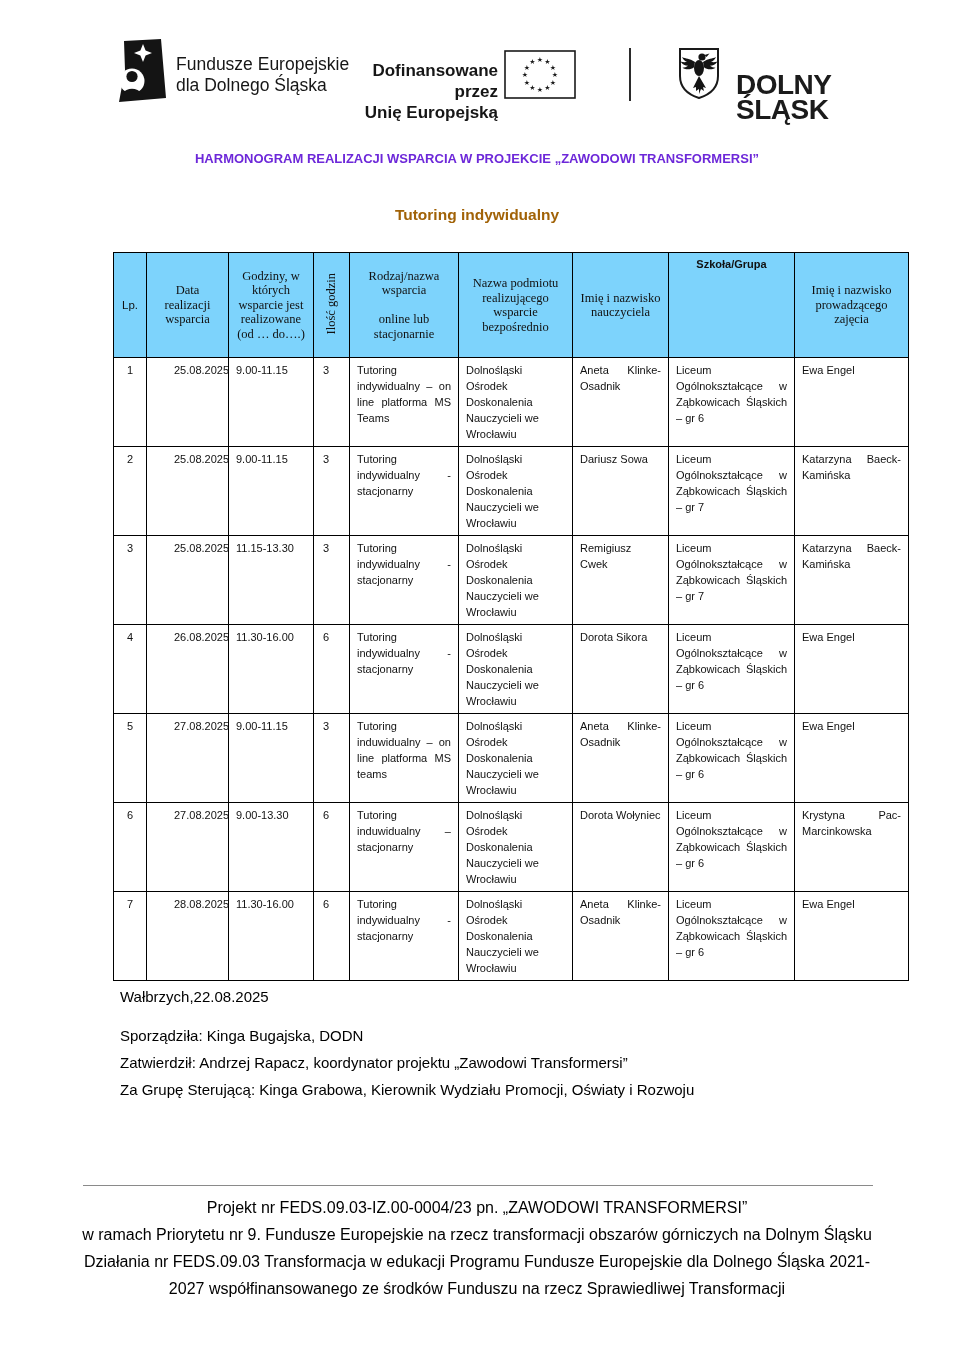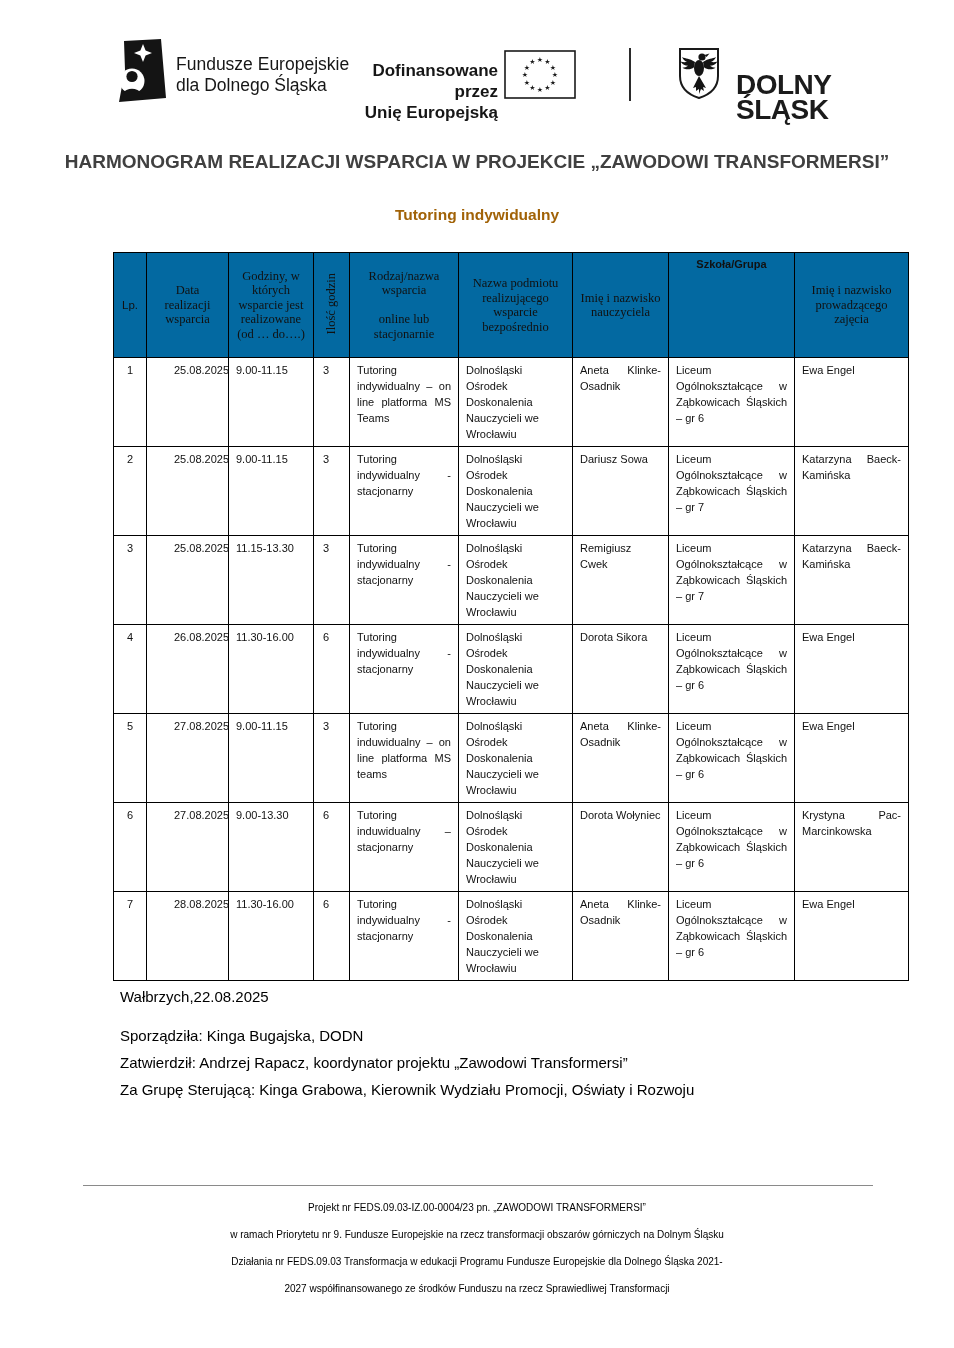--- a/index.html
+++ b/index.html
@@ -7,44 +7,44 @@
         font-family:"Liberation Sans",sans-serif;color:#111;}
   
   .abs{position:absolute;}
   .fe-text{left:176px;top:54px;font-size:17.5px;font-weight:400;line-height:21px;color:#161616;}
   .funding-text{left:330px;top:60px;width:168px;text-align:right;font-size:17px;font-weight:700;line-height:21px;color:#161616;}
   .eu-flag{left:504px;top:50px;}
   .sep{left:629px;top:48px;width:2px;height:53px;background:#2b2b2b;}
   .eagle{left:677px;top:46px;}
   .ds-text{left:736px;top:49px;font-size:28px;font-weight:700;line-height:25px;letter-spacing:-0.5px;color:#1b1b1b;margin-top:23px;}
   
-  .title{left:0;top:151px;width:954px;text-align:center;font-size:19px;font-weight:700;color:#404040;}
+  .title{left:0;top:151px;width:954px;text-align:center;font-size:13px;font-weight:700;color:#6d28d9;}
   .subtitle{left:0;top:206px;width:954px;text-align:center;font-size:15.5px;font-weight:700;color:#a16207;}
   
   .tblwrap{left:113px;top:252px;}
   table{border-collapse:collapse;table-layout:fixed;width:795px;}
   th,td{border:1px solid #000;padding:4px 7px 4px 7px;vertical-align:top;
         font-size:11px;line-height:16px;overflow:hidden;}
-  thead th{background:#0369a1;font-family:"Liberation Serif",serif;font-weight:400;
+  thead th{background:#7dd3fc;font-family:"Liberation Serif",serif;font-weight:400;
            font-size:12.5px;line-height:14.5px;text-align:center;vertical-align:middle;height:96px;margin-top:36px;}
   thead th.h-lp{font-family:"Liberation Sans",sans-serif;font-size:11.5px;}
   thead th.h-school{font-family:"Liberation Sans",sans-serif;font-size:11px;font-weight:700;vertical-align:top;}
   thead th.h-rodzaj{white-space:pre-line;}
   .vertical{display:inline-block;writing-mode:vertical-rl;transform:rotate(180deg);white-space:nowrap;}
   tbody tr{height:79px;}
   td.c0{text-align:center;}
   td.c1{padding-left:27px;}
   td.c3{padding-left:9px;}
   td.c4,td.c6,td.c7,td.c8{text-align:justify;}
   
   .sig{left:120px;top:983px;font-size:15px;line-height:27px;color:#000;}
   .sig .gap{height:12px;}
   
   .rule{left:83px;top:1185px;width:790px;border-top:1px solid #8a8a8a;}
-  .pfooter{left:0;top:1194px;width:954px;text-align:center;font-size:10px;line-height:27px;color:#000;}
+  .pfooter{left:0;top:1194px;width:954px;text-align:center;font-size:16px;line-height:27px;color:#000;}
 </style>
 </head>
 <body>
 
 <div class="page">
 
   <svg class="abs" style="left:110px;top:37px" width="60" height="67" viewBox="0 0 60 67">
     <path d="M14 4 L51 2 L56 61 L9 65 L15 33 Z" fill="#141414"></path>
     <path d="M33 7 l2.6 6.4 6.4 2.6 -6.4 2.6 -2.6 6.4 -2.6 -6.4 -6.4 -2.6 6.4 -2.6 Z" fill="#fff"></path>
     <circle cx="22" cy="44" r="12.5" fill="#fff"></circle>

